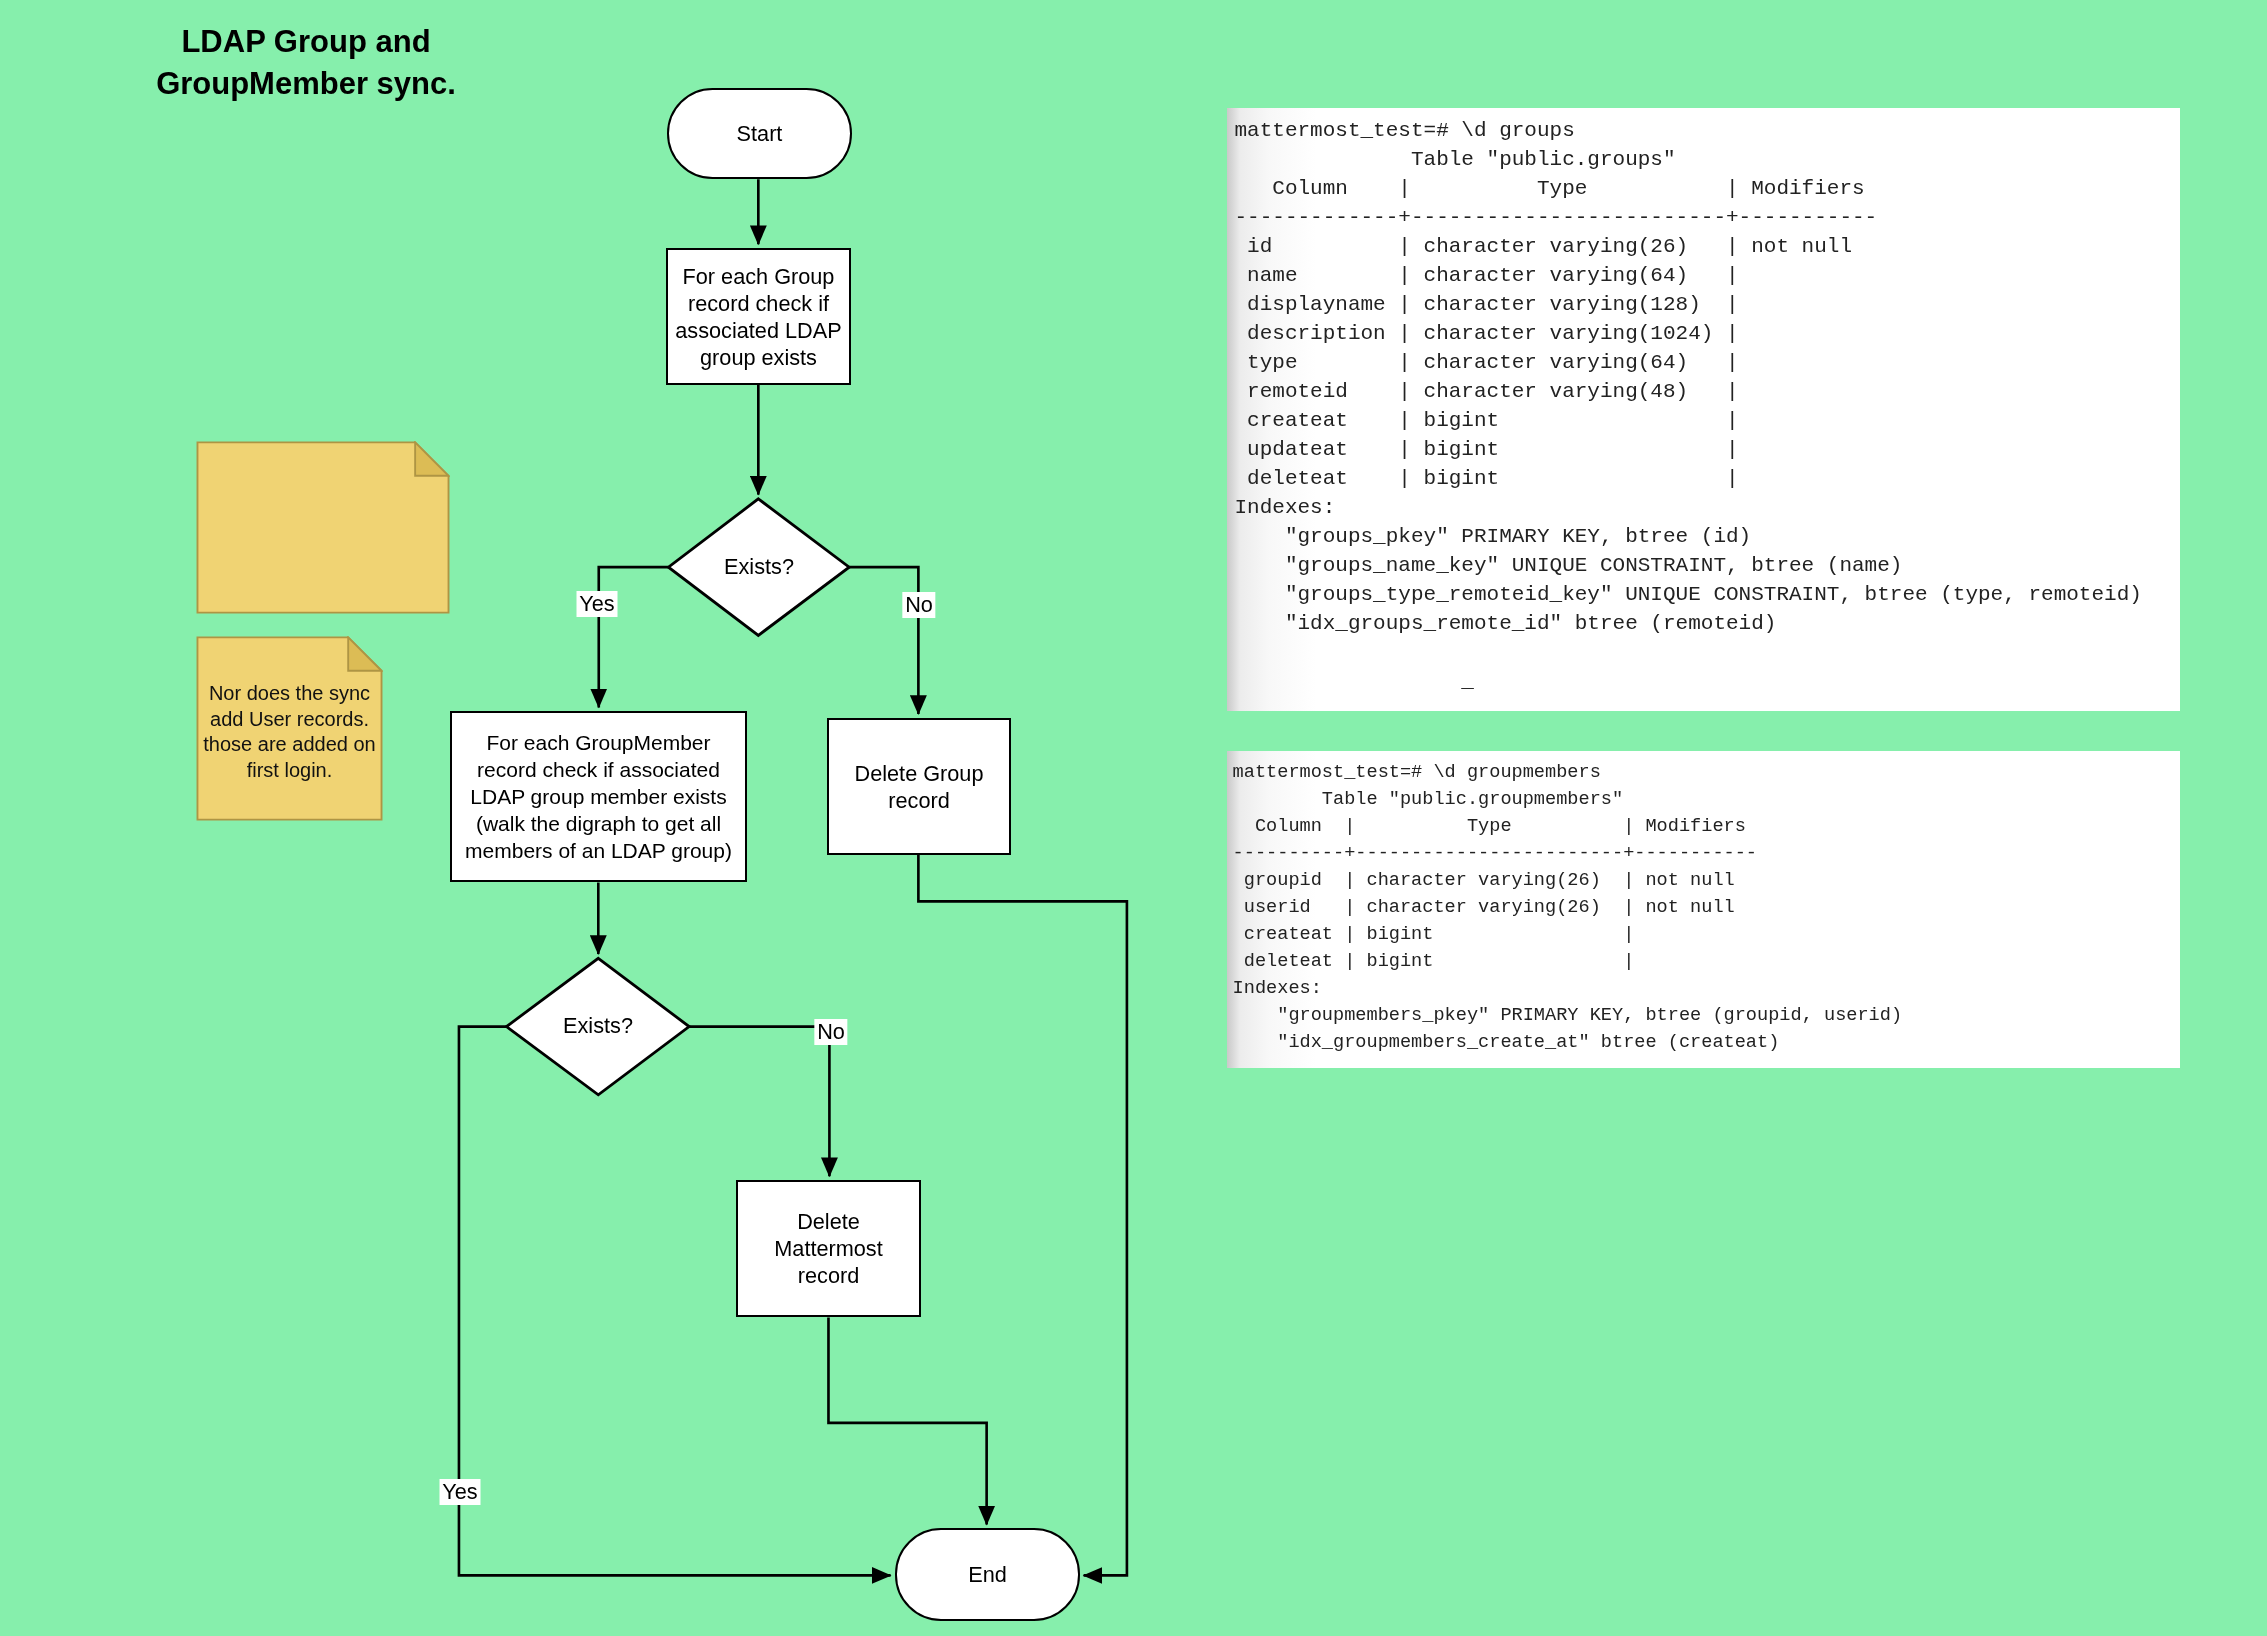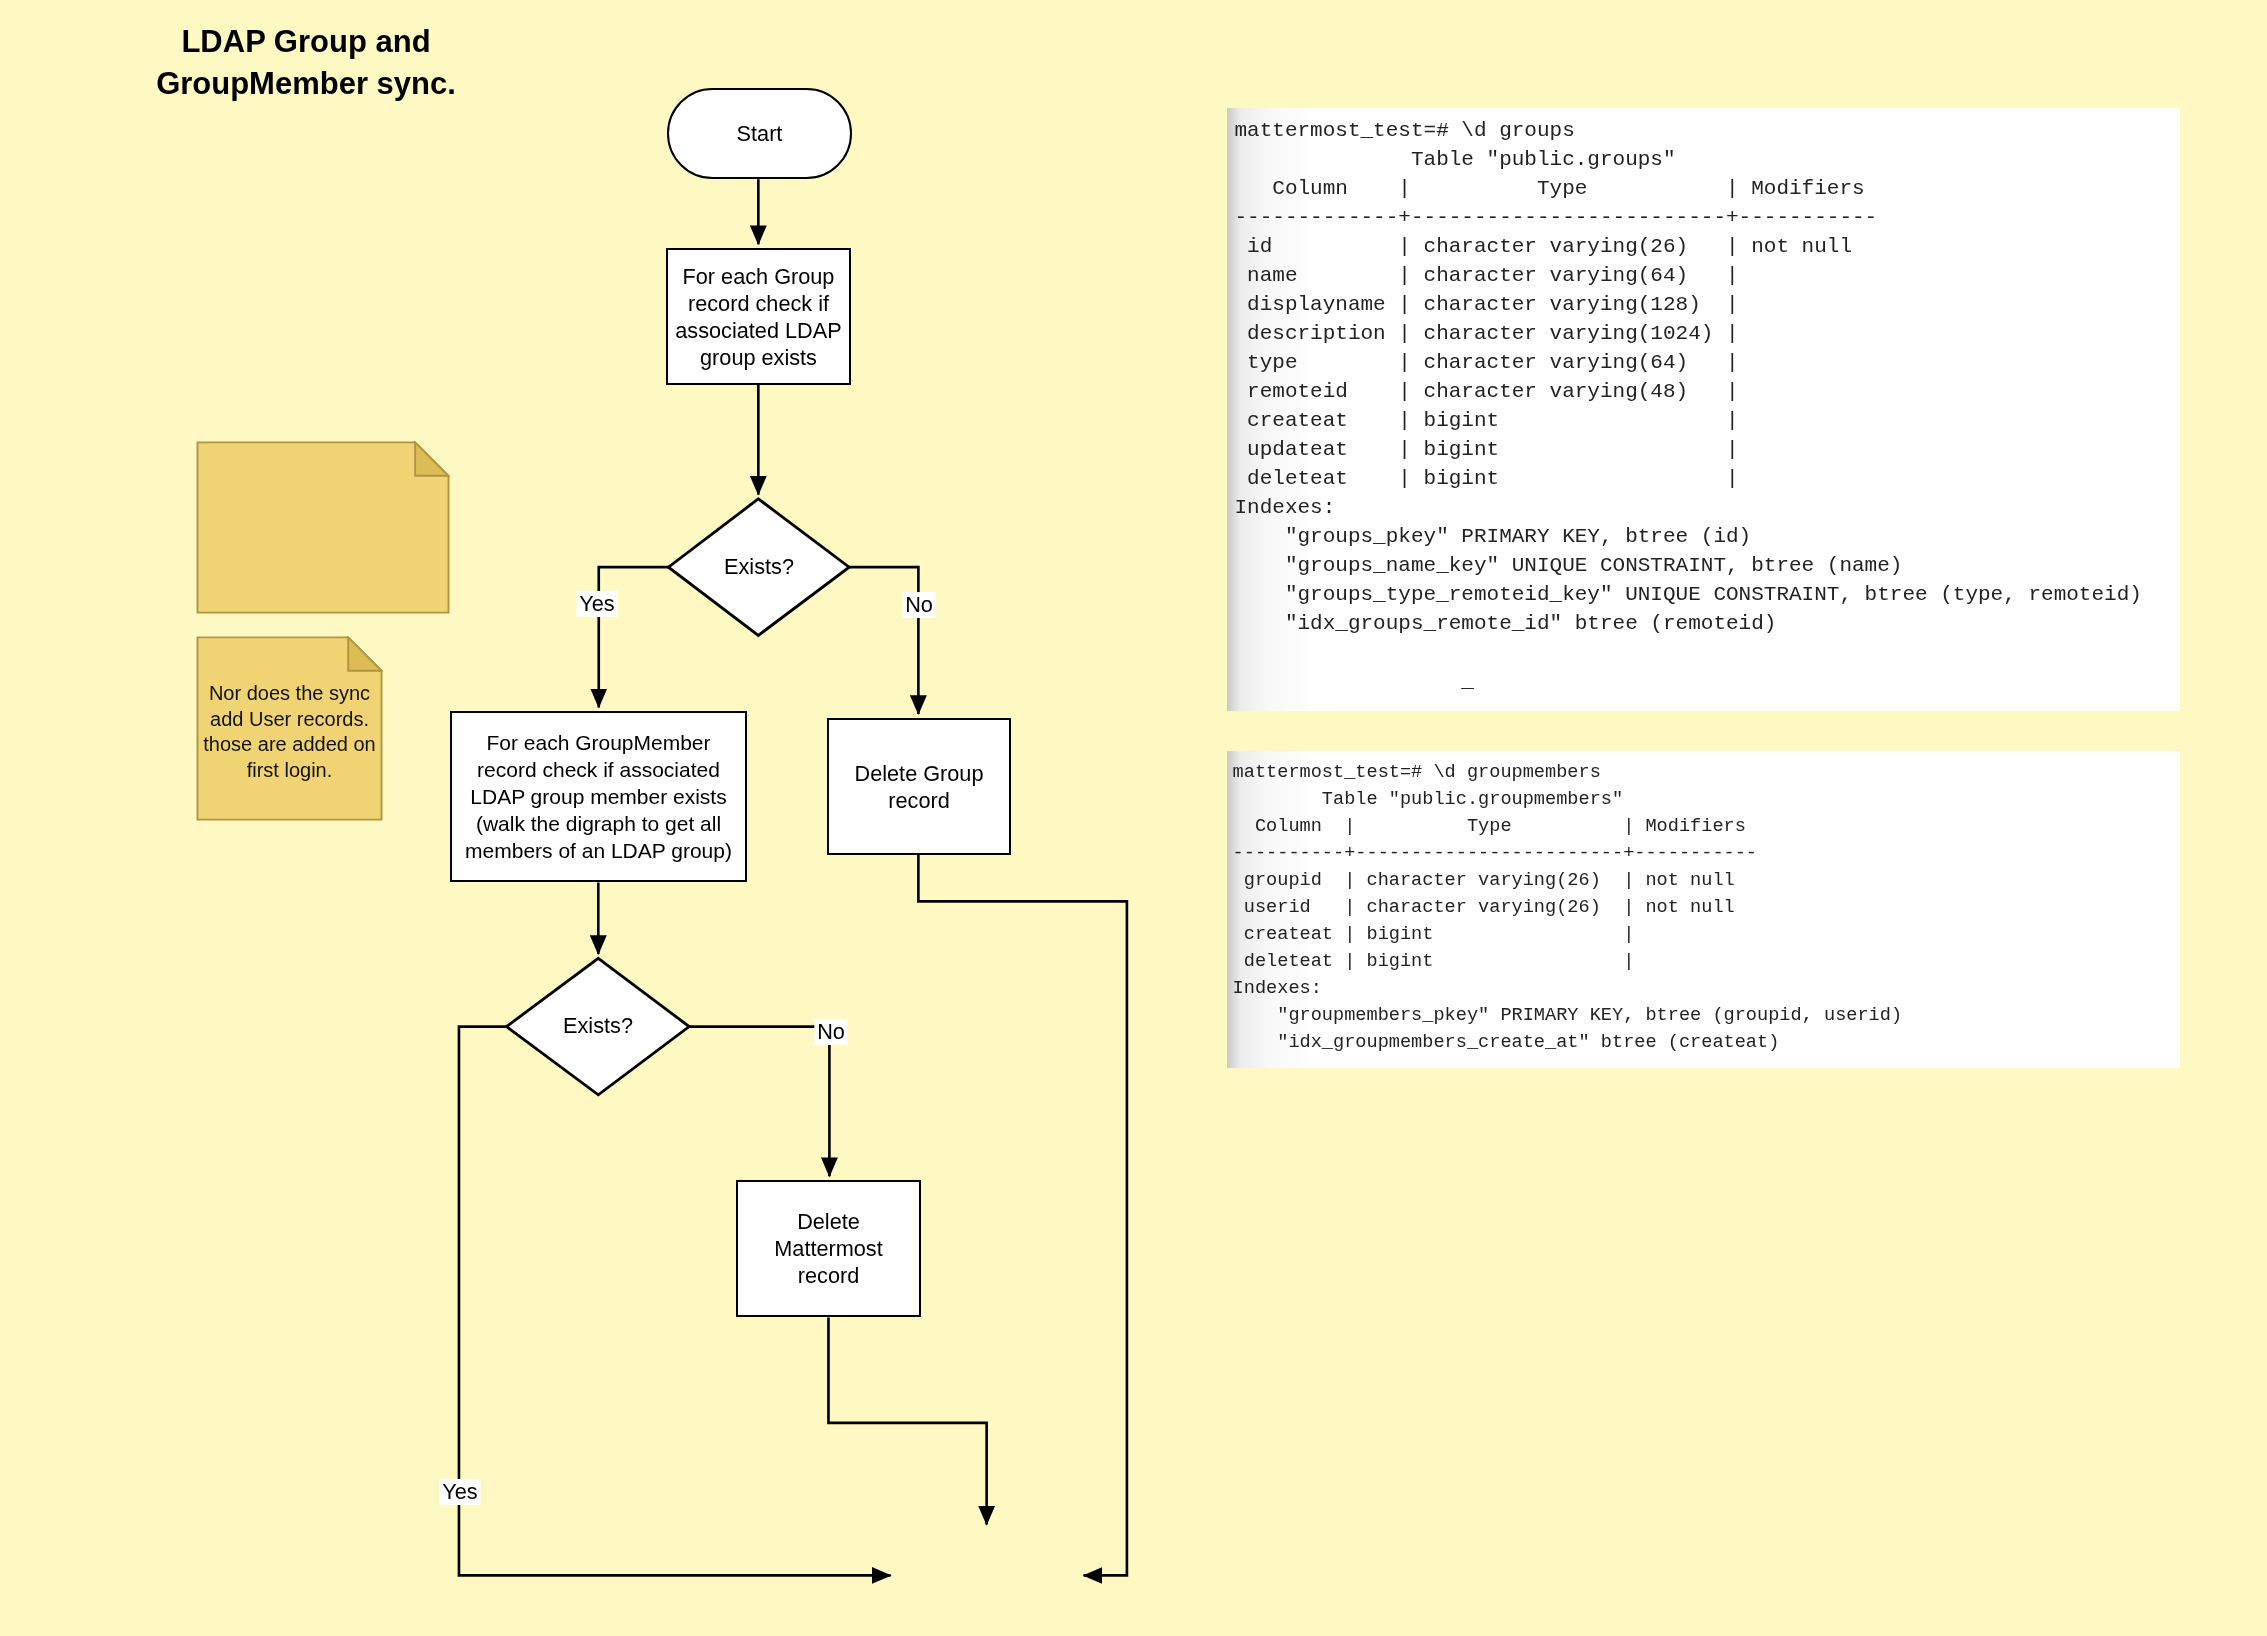--- a/index.html
+++ b/index.html
@@ -1,21 +1,21 @@
 <!DOCTYPE html>
 <html style="font-size:15px"><head>
 <meta charset="utf-8">
 <style>
   * { margin: 0; padding: 0; box-sizing: border-box; }
   html, body { background: #ffffff; }
   #canvas {
     position: relative;
     width: 2267px;
     height: 1637px;
-    background: #fef9c3;
+    background: #86efac;
     font-family: "Liberation Sans", sans-serif;
     overflow: hidden;
   }
   #wires { position: absolute; left: 0; top: 0; z-index: 1; }
   .node {
     position: absolute;
     z-index: 2;
     background: #ffffff;
     border: 2.8px solid #000000;
     display: flex;
@@ -148,20 +148,23 @@
 
   <div class="diamond-label" style="left:598px; top:1026px;">Exists?</div>
 
   <div class="edge-label" style="left:460px; top:1492px;">Yes</div>
   <div class="edge-label" style="left:831px; top:1032px;">No</div>
 
   <div class="node" style="left:736px; top:1180px; width:185px; height:137px;">
     <span>Delete Mattermost record</span>
   </div>
 
+  <div class="node stadium" style="left:895px; top:1528px; width:185px; height:93px;">
+    <span>End</span>
+  </div>
 
   <div class="note" style="left:196px; top:441px; width:254px; height:173px;">
     <svg width="254" height="173" viewBox="0 0 270 184">
       <polygon points="1.5,1.5 233,1.5 268.5,37 268.5,182.5 1.5,182.5" fill="#F0D373" stroke="#AE9544" stroke-width="2"></polygon>
       <polygon points="233,1.5 268.5,37 233,37" fill="#DCBC55" stroke="#AE9544" stroke-width="2"></polygon>
     </svg>
   </div>
 
   <div class="note" style="left:196px; top:636px; width:187px; height:147px;align-items:flex-end;">
     <svg width="187" height="185" viewBox="0 0 199 197">

